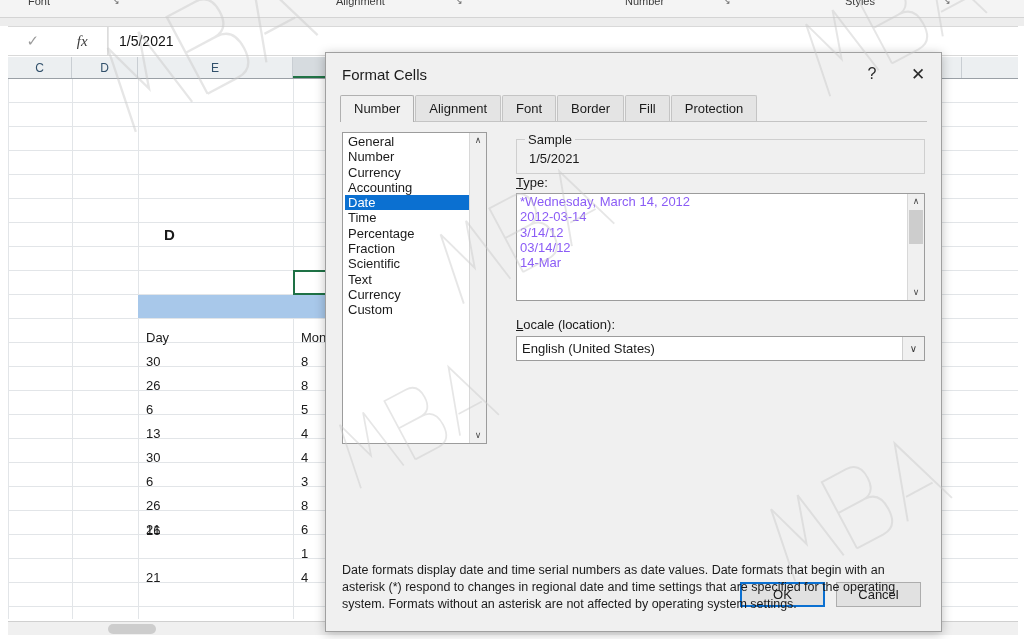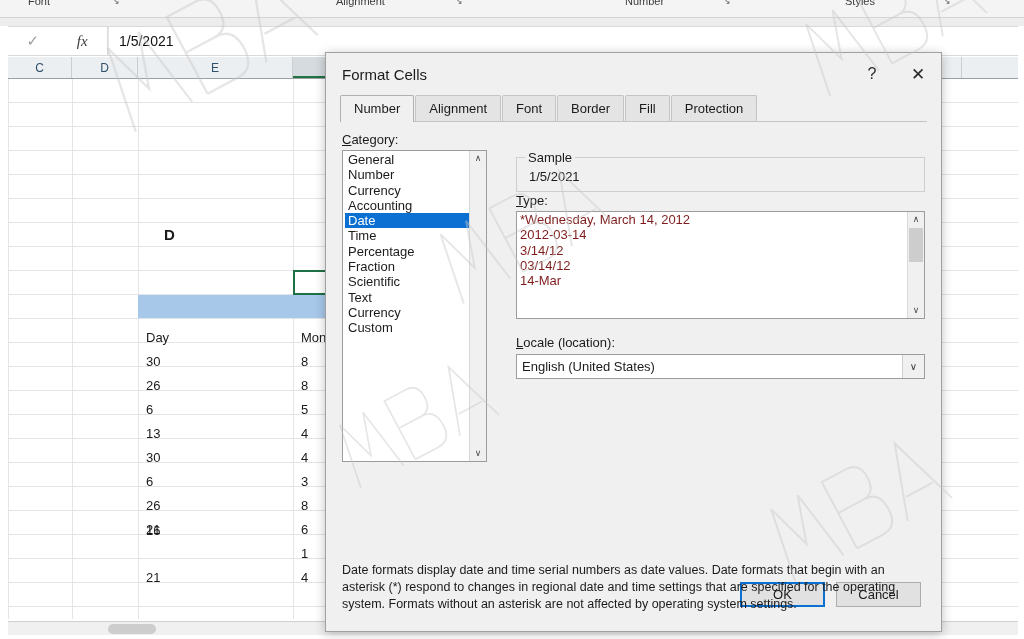--- a/index.html
+++ b/index.html
@@ -138,21 +138,21 @@
     border:1px solid #cfcfcf; margin:0; padding:4px 8px 8px; height:42px;
   }
   fieldset.sample legend { font-size:13px; padding:0 3px; color:#1b1b1b; }
   .sample-val { font-size:13px; color:#1b1b1b; padding-left:4px; }
 
   .type-box {
     margin-top:9px; height:108px; background:#fff; border:1px solid #9c9c9c;
     display:flex; overflow:hidden;
   }
   .type-items { flex:1; padding:0; }
-  .type-item { font-size:13px; line-height:15.3px; padding-left:3px; color:#7f1d1d; white-space:nowrap; }
+  .type-item { font-size:13px; line-height:15.3px; padding-left:3px; color:#8b5cf6; white-space:nowrap; }
   .type-item.sel { background:#0b70d1; color:#fff; }
 
   .locale-sel {
     margin-top:4px; height:25px; background:#fff; border:1px solid #9c9c9c;
     display:flex; align-items:stretch;
   }
   .locale-val { flex:1; display:flex; align-items:center; padding-left:5px; font-size:13px; color:#1b1b1b; }
   .locale-arrow {
     width:22px; background:#f0f0f0; border-left:1px solid #cfcfcf;
     display:flex; align-items:center; justify-content:center; font-size:10px; color:#3a3a3a;
@@ -316,23 +316,20 @@
       <div class="tab">Alignment</div>
       <div class="tab">Font</div>
       <div class="tab">Border</div>
       <div class="tab">Fill</div>
       <div class="tab">Protection</div>
       <div class="tabs-underline"></div>
   </div>
 
   <div class="dlg-body">
 
-    <div class="lbl">
-      <u>C</u><span>ategory:</span>
-    </div>
 
     <div class="cols">
 
       <div class="cat-list">
         <div class="cat-items" id="catItems">
             <div class="cat-item">General</div>
             <div class="cat-item">Number</div>
             <div class="cat-item">Currency</div>
             <div class="cat-item">Accounting</div>
             <div class="cat-item sel">Date</div>

